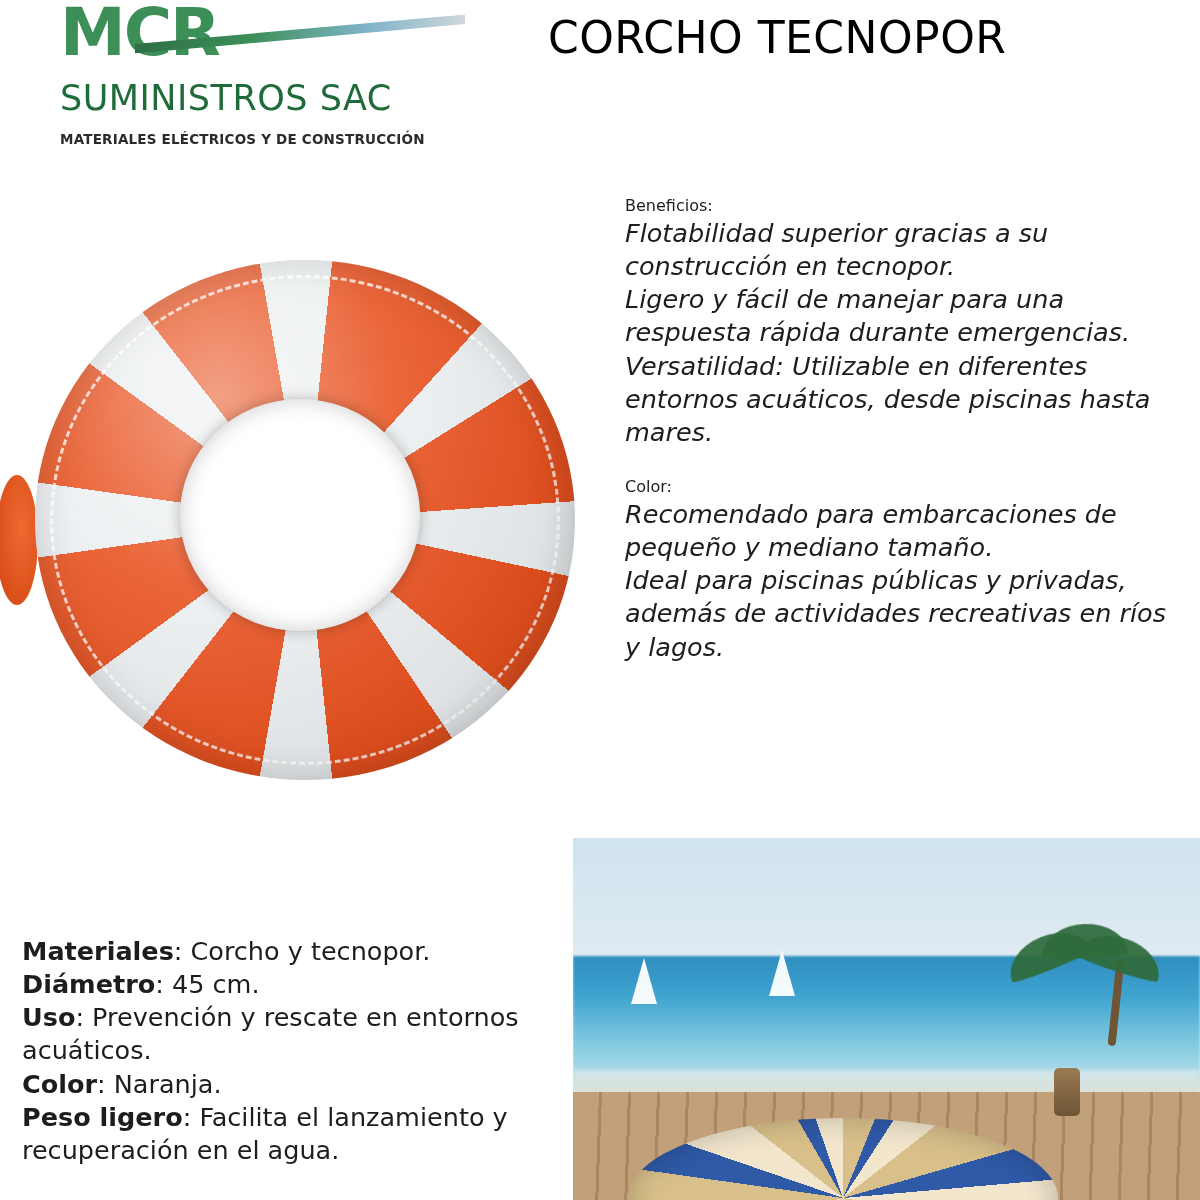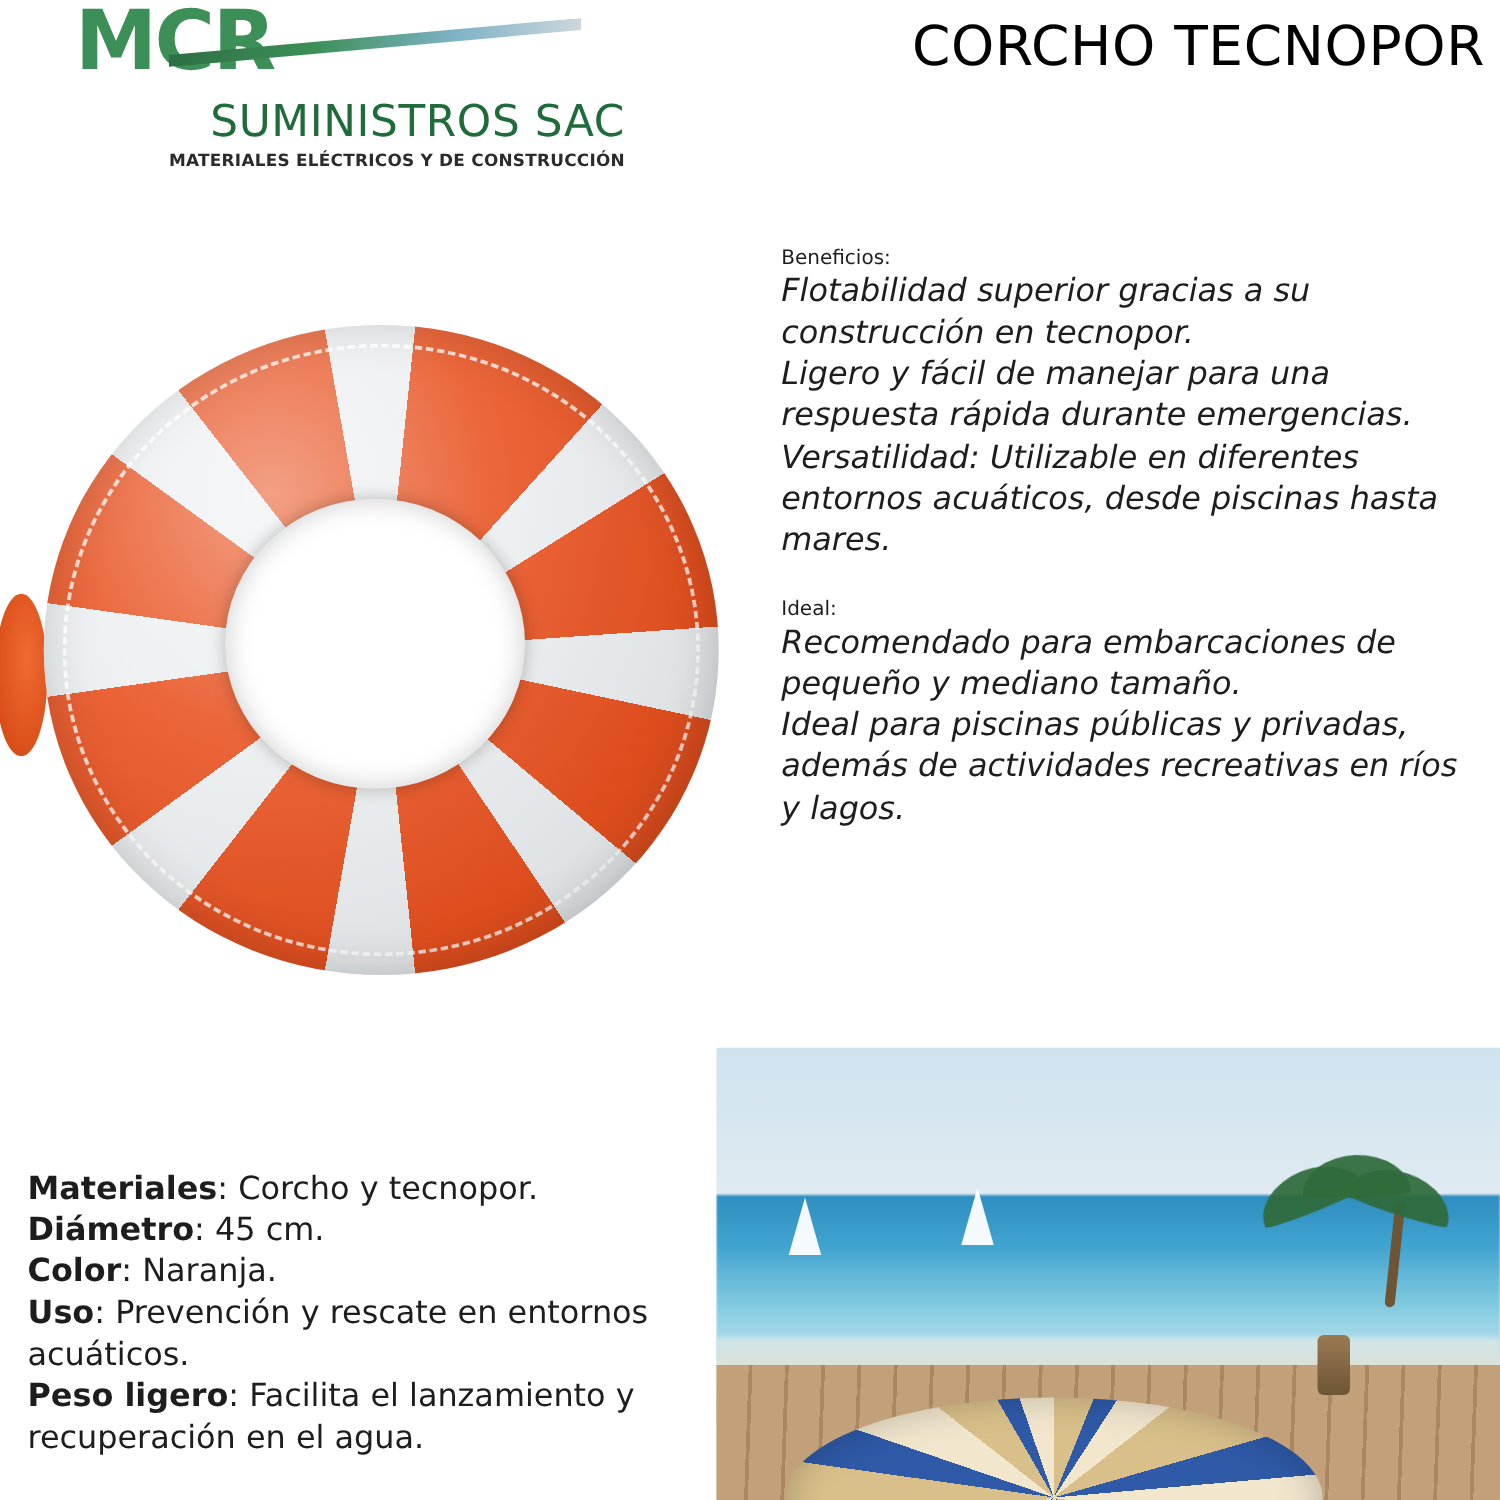--- a/index.html
+++ b/index.html
@@ -5,21 +5,21 @@
   * { box-sizing: border-box; margin: 0; padding: 0; }
   html, body {
     width: 1200px; height: 1200px;
     background: #ffffff;
     font-family: "DejaVu Sans", sans-serif;
     overflow: hidden;
   }
   .page { position: relative; width: 1200px; height: 1200px; background: #fff; }
 
   
-  .header { position: absolute; top: 0; left: 0; width: 1200px; height: 130px; text-align: right; }
+  .header { position: absolute; top: 0; left: 0; width: 1200px; height: 130px; }
 
   .logo-block { position: absolute; left: 60px; top: 0px; width: 440px; }
   .logo-mark {
     position: relative; height: 58px; width: 400px;
     font-family: "DejaVu Sans", sans-serif;
   }
   .logo-mcr {
     position: absolute; left: 0; top: -6px;
     font-size: 66px; font-weight: bold; letter-spacing: -2px;
     color: #3c8f57;
@@ -32,21 +32,21 @@
     transform: skewY(-4deg);
     clip-path: polygon(0 40%, 100% 0, 100% 60%, 0 100%);
   }
   .logo-sub {
     margin-top: 20px;
     font-size: 35px; font-weight: normal; letter-spacing: 0.5px;
     color: #1f6b3a;
     font-family: "DejaVu Sans", sans-serif;
   }
   .logo-tag {
-    margin-top: 3px;
+    margin-top: 13px;
     font-size: 13.5px; font-weight: bold; letter-spacing: 0.2px;
     color: #2b2b2b;
   }
 
   .title {
     position: absolute; left: 548px; top: 12px;
     width: 640px;
     font-size: 44px; font-weight: normal; color: #000;
     letter-spacing: 0.5px;
     font-family: "DejaVu Sans", sans-serif;
@@ -201,38 +201,38 @@
     <div>
       <div class="sec-head">Beneficios:</div>
       <div class="sec-body" style="white-space: pre-line;">Flotabilidad superior gracias a su construcción en tecnopor.
 Ligero y fácil de manejar para una respuesta rápida durante emergencias.
 Versatilidad: Utilizable en diferentes entornos acuáticos, desde piscinas hasta mares.</div>
     </div>
 
     <div class="sec-gap"></div>
 
     <div>
-      <div class="sec-head">Ideal:</div>
+      <div class="sec-head">Color:</div>
       <div class="sec-body" style="white-space: pre-line;">Recomendado para embarcaciones de pequeño y mediano tamaño.
 Ideal para piscinas públicas y privadas, además de actividades recreativas en ríos y lagos.</div>
     </div>
   </div>
 
   <div class="specs">
     <div>
       <span class="lbl">Materiales</span><span>: Corcho y tecnopor.</span>
     </div>
     <div>
       <span class="lbl">Diámetro</span><span>: 45 cm.</span>
     </div>
     <div>
+      <span class="lbl">Uso</span><span>: Prevención y rescate en entornos acuáticos.</span>
+    </div>
+    <div>
       <span class="lbl">Color</span><span>: Naranja.</span>
-    </div>
-    <div>
-      <span class="lbl">Uso</span><span>: Prevención y rescate en entornos acuáticos.</span>
     </div>
     <div>
       <span class="lbl">Peso ligero</span><span>: Facilita el lanzamiento y recuperación en el agua.</span>
     </div>
   </div>
 
   <div class="beach">
     <div class="sky"></div>
     <div class="sea"></div>
 

